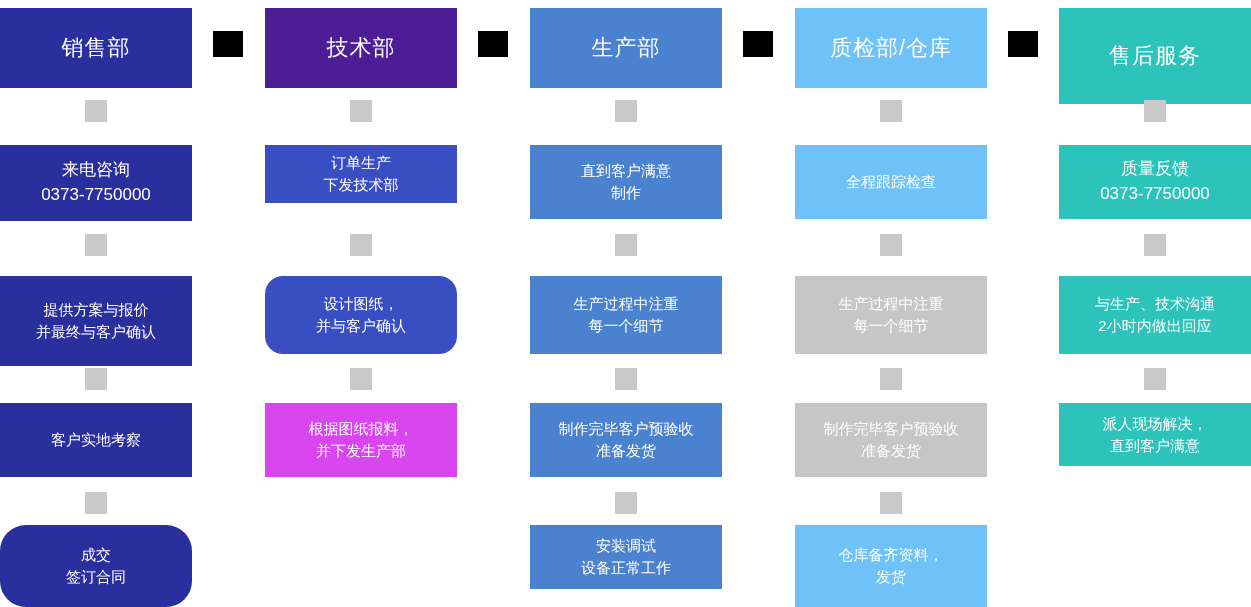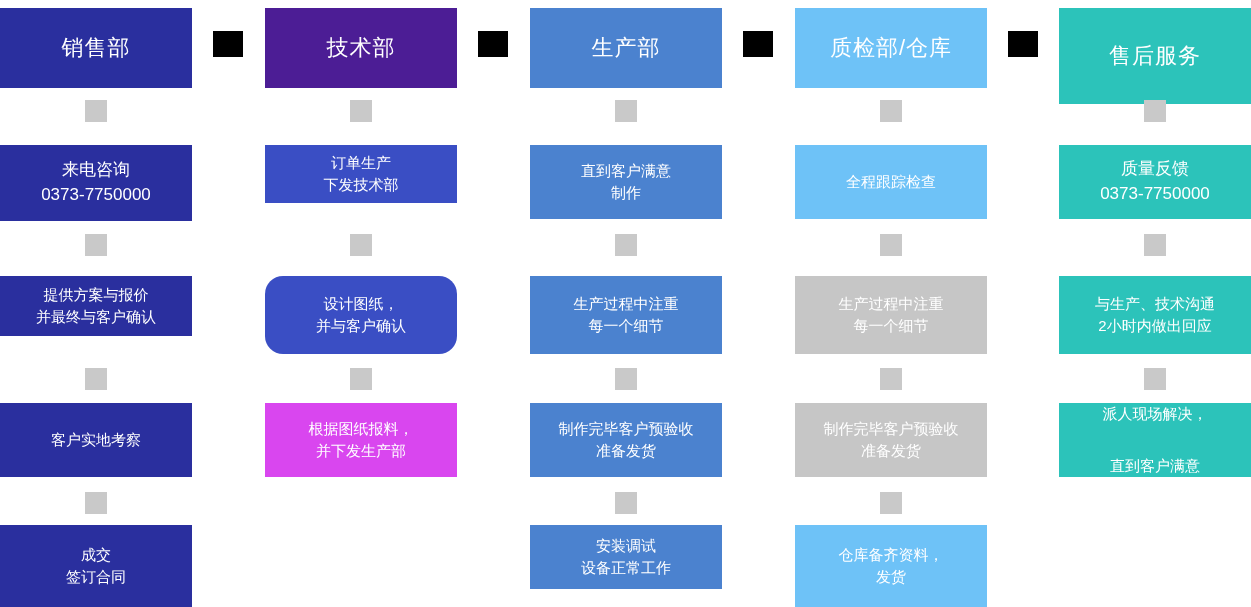--- a/index.html
+++ b/index.html
@@ -76,30 +76,30 @@
   <div class="column" style="left:0px;">
     <div class="card header-card" style="top:8px; height:80px; background:#2a2f9e;">
       <span class="line">销售部</span>
     </div>
     <div class="v-conn" style="top:100px;"></div>
     <div class="card body-card big" style="top:145px; height:76px; background:#2a2f9e;">
       <span class="line">来电咨询</span>
       <span class="line">0373-7750000</span>
     </div>
     <div class="v-conn" style="top:234px;"></div>
-    <div class="card body-card" style="top:276px; height:60px; background:#2a2f9e;align-items:center;">
+    <div class="card body-card" style="top:276px; height:90px; background:#2a2f9e;align-items:center;">
       <span class="line">提供方案与报价</span>
       <span class="line">并最终与客户确认</span>
     </div>
     <div class="v-conn" style="top:368px;"></div>
     <div class="card body-card" style="top:403px; height:74px; background:#2a2f9e;">
       <span class="line">客户实地考察</span>
     </div>
     <div class="v-conn" style="top:492px;"></div>
-    <div class="card body-card" style="top:525px; height:82px; background:#2a2f9e;">
+    <div class="card body-card" style="top:525px; height:82px; background:#2a2f9e;border-radius:26px;">
       <span class="line">成交</span>
       <span class="line">签订合同</span>
     </div>
   </div>
 
   <div class="column" style="left:265px;">
     <div class="card header-card" style="top:8px; height:80px; background:#4c1d95;">
       <span class="line">技术部</span>
     </div>
     <div class="v-conn" style="top:100px;"></div>
@@ -178,21 +178,21 @@
     <div class="card body-card big" style="top:145px; height:74px; background:#2cc3ba;">
       <span class="line">质量反馈</span>
       <span class="line">0373-7750000</span>
     </div>
     <div class="v-conn" style="top:234px;"></div>
     <div class="card body-card" style="top:276px; height:78px; background:#2cc3ba;">
       <span class="line">与生产、技术沟通</span>
       <span class="line">2小时内做出回应</span>
     </div>
     <div class="v-conn" style="top:368px;"></div>
-    <div class="card body-card" style="top:403px; height:74px; background:#2cc3ba;justify-content:space-between;">
+    <div class="card body-card" style="top:403px; height:63px; background:#2cc3ba;">
       <span class="line">派人现场解决，</span>
       <span class="line">直到客户满意</span>
     </div>
   </div>
 
   <div class="h-conn" style="left:213px;"></div>
   <div class="h-conn" style="left:478px;"></div>
   <div class="h-conn" style="left:743px;"></div>
   <div class="h-conn" style="left:1008px;"></div>
 

